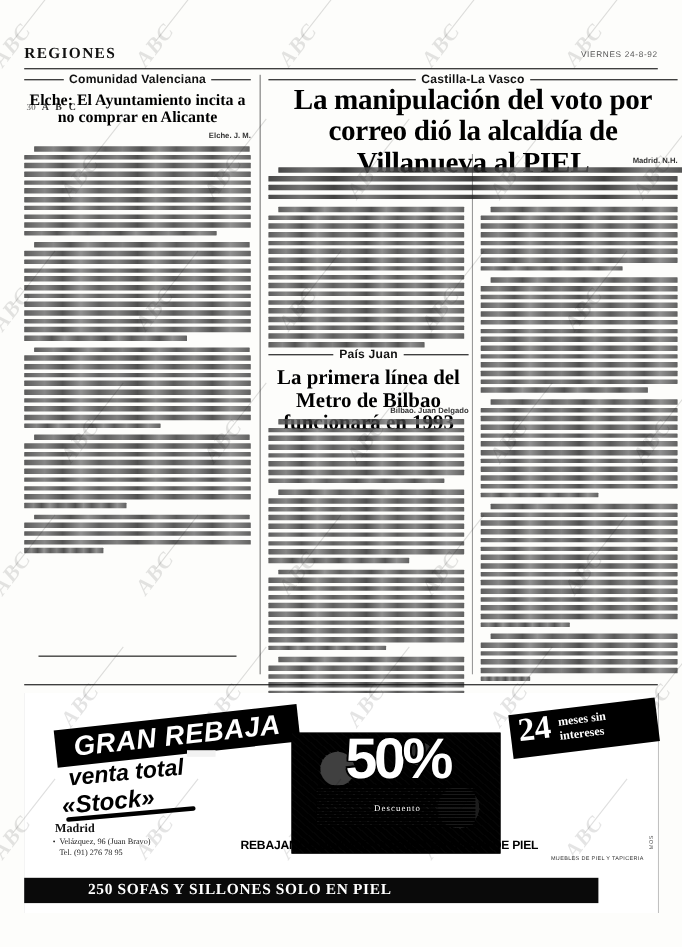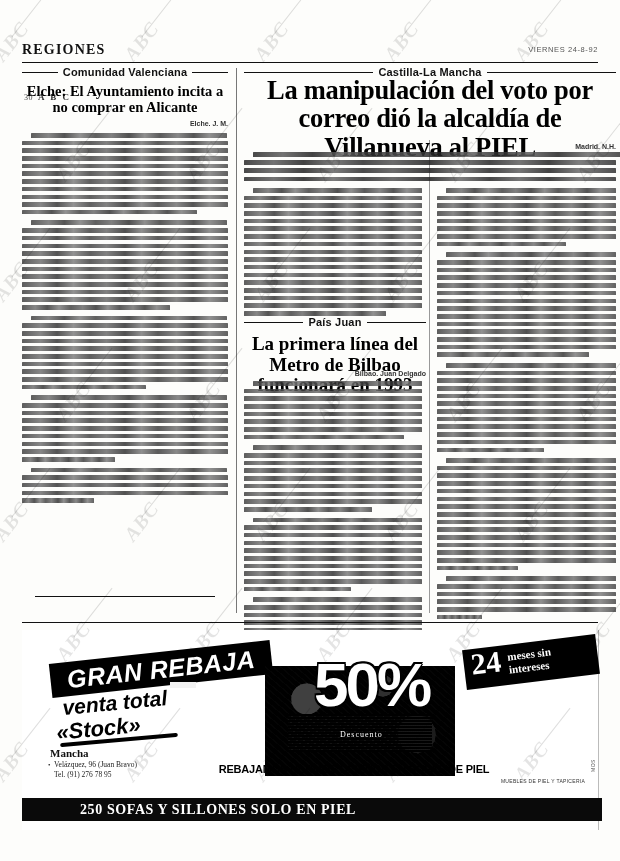--- a/index.html
+++ b/index.html
@@ -134,23 +134,23 @@
     filter:contrast(150%);
   }
   .photo:after{
     content:"";position:absolute;left:12%;top:44%;width:76%;height:34%;
     background:repeating-linear-gradient(0deg,#000 0 2px,#3a3a3a 2px 3px);
     opacity:.75;border-radius:3px;
   }
   .photo-hl{position:absolute;left:148px;top:52px;width:26px;height:6px;background:#f2f2f2;}
 
   .fifty{
-    position:absolute;left:292px;top:24px;
+    position:absolute;left:292px;top:34px;
     font-family:"Liberation Sans",sans-serif;font-weight:bold;
-    font-size:62px;line-height:1;color:#fff;letter-spacing:-3px;
+    font-size:52px;line-height:1;color:#fff;letter-spacing:-3px;
     text-shadow:-1.6px 0 0 #000,1.6px 0 0 #000,0 -1.6px 0 #000,0 1.6px 0 #000,
                 -1.6px -1.6px 0 #000,1.6px 1.6px 0 #000,1.6px -1.6px 0 #000,-1.6px 1.6px 0 #000;
   }
   .desc{
     position:absolute;left:318px;top:100px;
     font-family:"Liberation Serif",serif;font-size:8px;color:#fff;letter-spacing:1px;
     text-shadow:-1px 0 0 #000,1px 0 0 #000,0 -1px 0 #000,0 1px 0 #000;
   }
 
   .banner-24{
@@ -194,21 +194,21 @@
     font-family:"Liberation Sans",sans-serif;font-weight:bold;font-size:11px;
     color:#000;letter-spacing:-.2px;
   }
   .oportunidad{
     position:absolute;left:182px;top:147px;width:300px;text-align:center;
     font-family:"Liberation Sans",sans-serif;font-weight:bold;font-size:13.5px;
     color:#000;letter-spacing:-.2px;
   }
 
   .black-bar{
-    position:absolute;left:0;top:168px;width:580px;height:23px;background:#0a0a0a;
+    position:absolute;left:0;top:168px;width:522px;height:23px;background:#0a0a0a;
   }
   .black-bar span{
     position:absolute;inset:0;display:flex;align-items:center;padding-left:58px;
     color:#fff;font-family:"Liberation Serif",serif;font-weight:bold;
     font-size:14px;letter-spacing:.6px;
   }
   .ad-rule-top{position:absolute;left:22px;top:622px;width:576px;border-top:1.2px solid #111;}
   .ad-side-l{position:absolute;left:22px;top:630px;height:200px;border-left:1px solid #bbb;}
   .ad-side-r{position:absolute;left:598px;top:630px;height:200px;border-left:1px solid #bbb;}
   .vert-code{
@@ -301,21 +301,21 @@
         <div class="ln w100"></div>
         <div class="ln w100"></div>
       <div class="ln w100"></div>
         <div class="ln w35"></div>
     </div>
   </div>
   <div class="hrule" style="left:35px;top:596px;width:180px;"></div>
 
   <div class="kicker" style="left:244px;top:66px;width:372px;">
     <span class="ln"></span>
-    <span class="lbl">Castilla-La Mancha</span>
+    <span class="lbl">Castilla-La Vasco</span>
     <span class="ln"></span>
   </div>
 
   <div class="hl hl-main">La manipulación del voto por correo dió la alcaldía de Villanueva al PIEL</div>
 
   <div class="byline" style="left:430px;top:143px;width:186px;">Madrid. N.H.</div>
 
   <div class="col sans" style="left:244px;top:152px;width:372px;">
     <div class="para">
       <div class="ln w100 i"></div>
@@ -479,21 +479,21 @@
   <div class="ad">
     <div class="ad-bg"></div>
 
     <div class="banner-gran">
       <span>GRAN REBAJA</span>
     </div>
     <div class="venta">venta total</div>
     <div class="stockw">«Stock»</div>
     <div class="stock-ul"></div>
 
-    <div class="ad-city">Mancha</div>
+    <div class="ad-city">Madrid</div>
     <div class="ad-addr">
       <span class="bullet">•</span>
       <span>Velázquez, 96 (Juan Bravo)</span><br>
       <span>Tel. (91) 276 78 95</span>
     </div>
 
     <div class="photo"></div>
     <div class="photo-hl"></div>
 
     <div class="fifty"><span>50</span><span>%</span></div>

